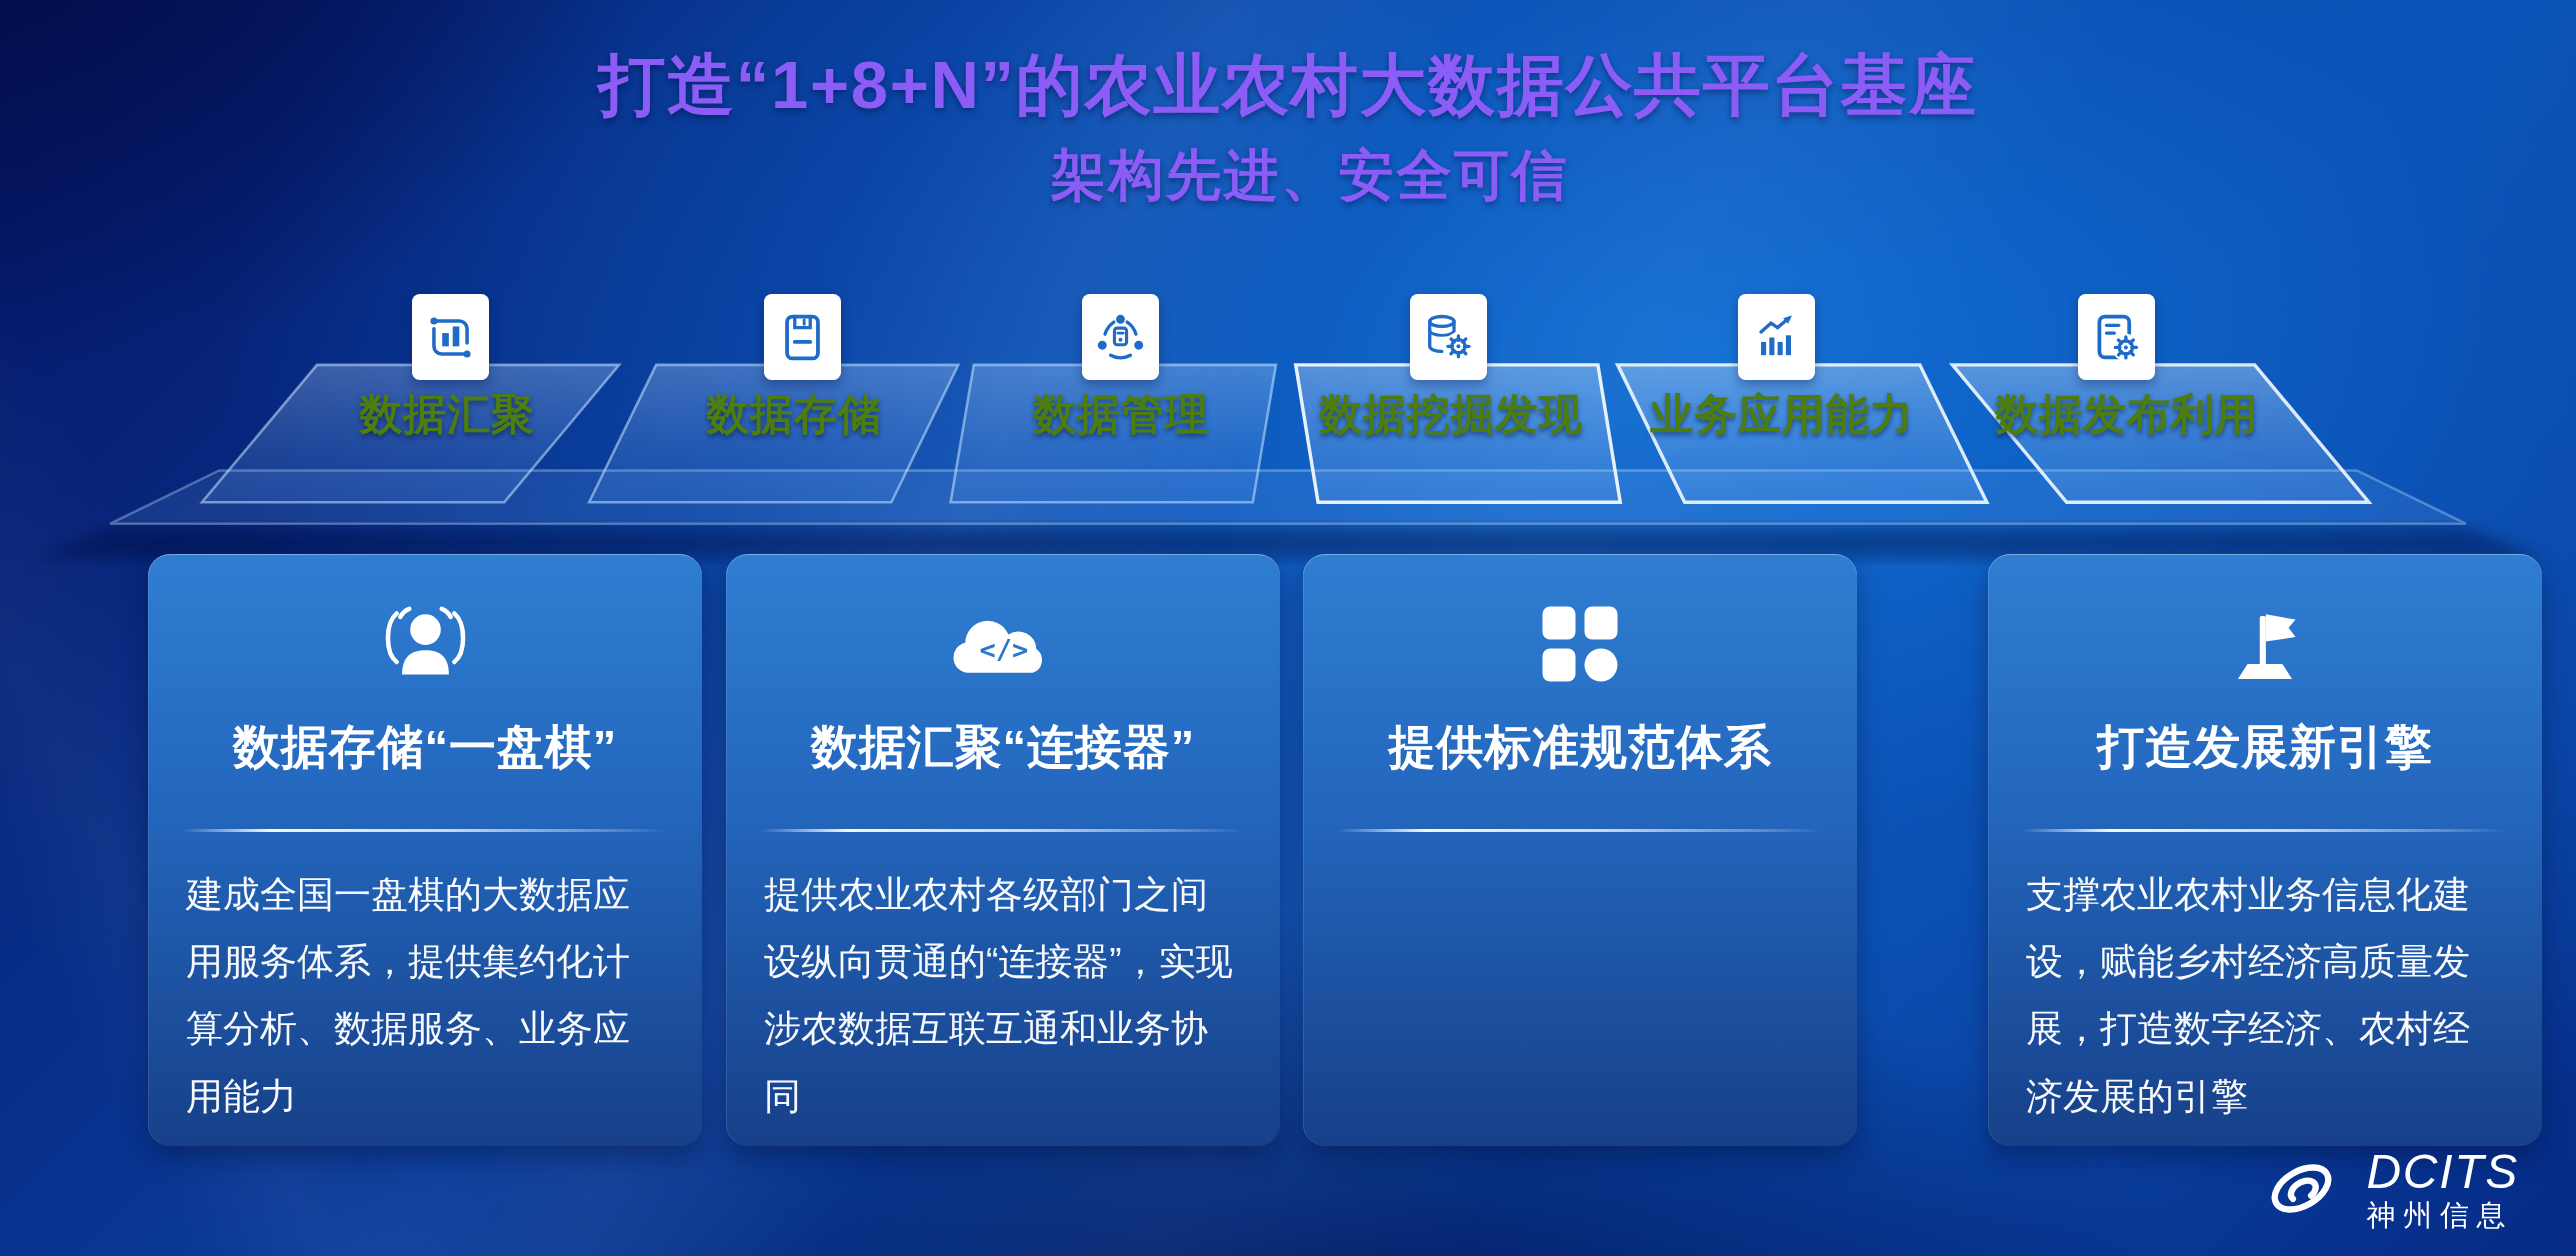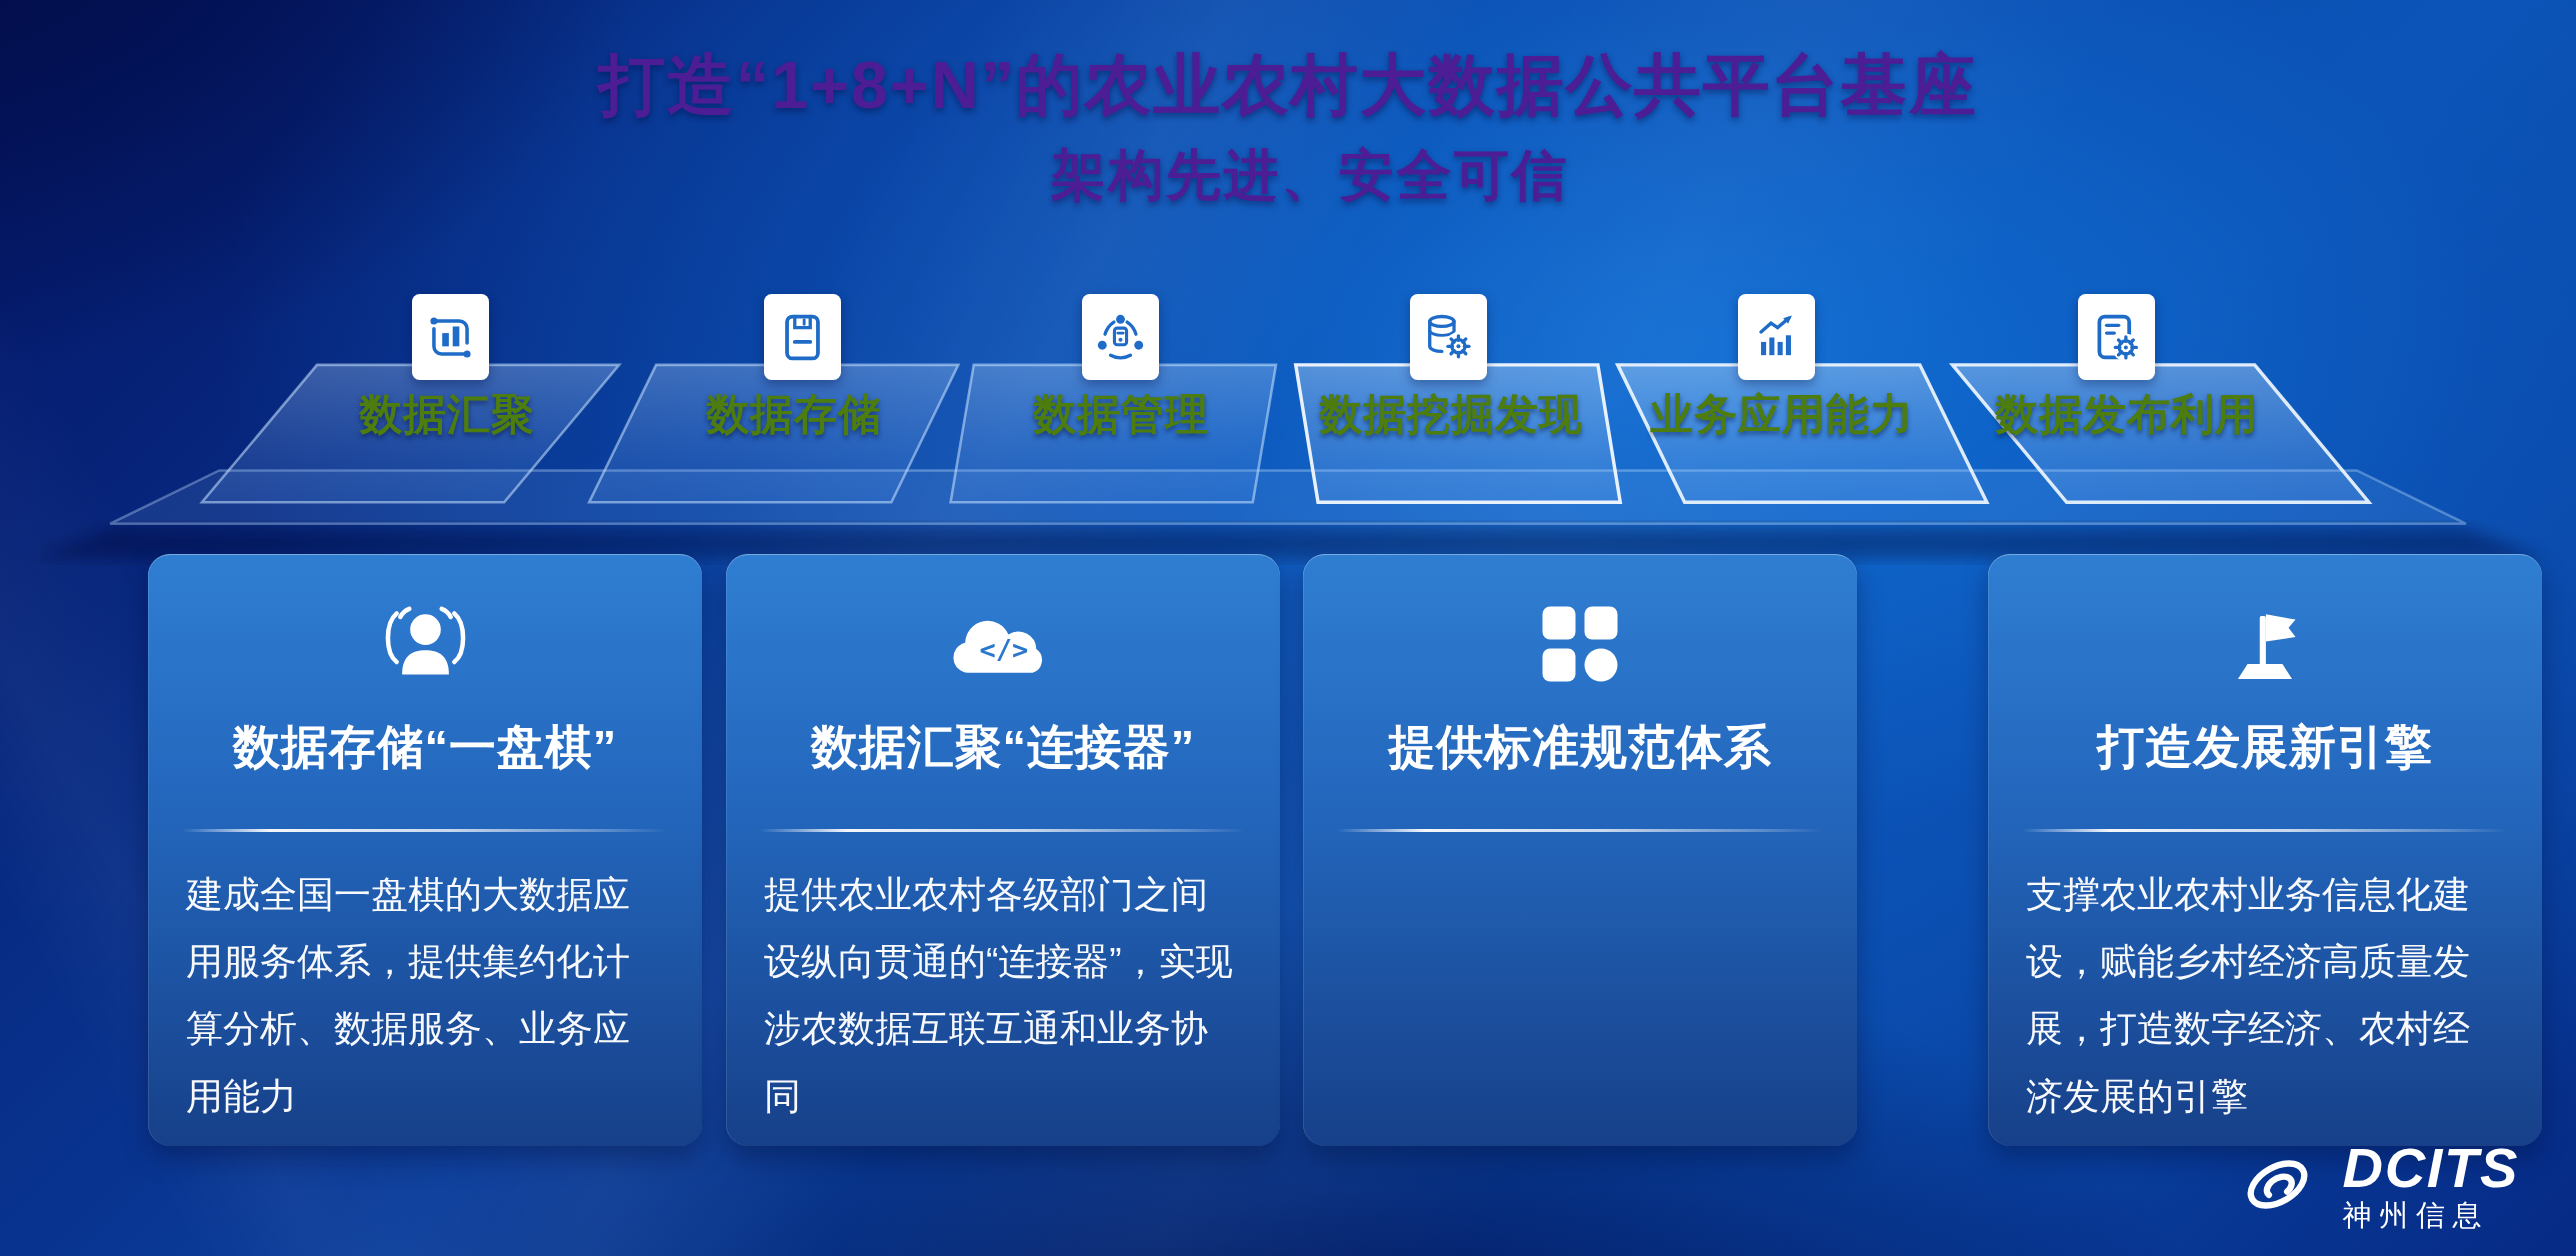--- a/index.html
+++ b/index.html
@@ -12,21 +12,21 @@
       radial-gradient(1975px 1202px at 66% 28%, rgba(17,112,214,.95) 0%, rgba(12,84,185,.72) 40%, rgba(8,50,150,0) 75%),
       linear-gradient(135deg, #041566 0%, #0a3f9e 45%, #0b54b5 65%, #062a85 100%);
   }
   .streaks{
     position:absolute;inset:0;pointer-events:none;
     background:
       linear-gradient(118deg, rgba(255,255,255,0) 30%, rgba(255,255,255,.05) 38%, rgba(255,255,255,0) 46%, rgba(255,255,255,.04) 56%, rgba(255,255,255,0) 66%),
       linear-gradient(62deg, rgba(255,255,255,0) 6%, rgba(255,255,255,.04) 10%, rgba(255,255,255,0) 16%);
   }
   
-  .titleblock{position:absolute;left:0;top:0;width:100%;text-align:center;color:#4c1d95;padding-top:45px;}
+  .titleblock{position:absolute;left:0;top:0;width:100%;text-align:center;color:#8b5cf6;padding-top:45px;}
   .title-l1{font-size:67px;font-weight:bold;letter-spacing:1.7px;line-height:1.2;text-shadow:0 3.4px 6.9px rgba(0,12,60,.45);}
   .title-l2{font-size:55px;font-weight:bold;letter-spacing:2.6px;margin-top:13.7px;text-shadow:0 3.4px 6.9px rgba(0,12,60,.45);padding-left:44px;}
   
   .platform-svg{position:absolute;left:0;top:0;}
   .tile-iconbox{
     position:absolute;top:294px;width:77px;height:86px;margin-left:-39px;
     background:#fff;border-radius:7.7px;display:flex;align-items:center;justify-content:center;
     box-shadow:0 4.3px 10.3px rgba(1,16,70,.35);
   }
   .tile-label{
@@ -42,21 +42,21 @@
     color:#fff;
   }
   .card-icon{height:101px;margin-top:39px;display:flex;align-items:center;justify-content:center;}
   .card-title{margin-top:22px;text-align:center;font-size:47px;font-weight:bold;letter-spacing:0.9px;white-space:nowrap;}
   .card-divider{height:2.6px;margin:50px 34px 0 34px;
     background:linear-gradient(90deg, rgba(255,255,255,0) 0%, rgba(255,255,255,.95) 18%, rgba(255,255,255,.75) 55%, rgba(255,255,255,.25) 88%, rgba(255,255,255,0) 100%);}
   .card-body{margin:29px 38px 0 38px;font-size:37px;line-height:1.82;color:rgba(255,255,255,.97);text-align:left;}
   
   .logo{position:absolute;right:57px;bottom:26px;display:flex;align-items:center;color:#fff;}
   .logo-texts{margin-left:13.7px;display:flex;flex-direction:column;align-items:flex-start;}
-  .logo-brand{font-size:56px;font-weight:bold;font-style:italic;letter-spacing:1.7px;line-height:1;}
+  .logo-brand{font-size:48px;font-weight:normal;font-style:italic;letter-spacing:1.7px;line-height:1;}
   .logo-company{font-size:29px;letter-spacing:7.7px;margin-top:5.2px;line-height:1;font-family:Liberation Serif, serif;}
 </style>
 </head>
 <body>
 
 <div class="streaks"></div>
 
 <div class="titleblock">
   <div class="title-l1">打造“1+8+N”的农业农村大数据公共平台基座</div>
   <div class="title-l2">架构先进、安全可信</div>

